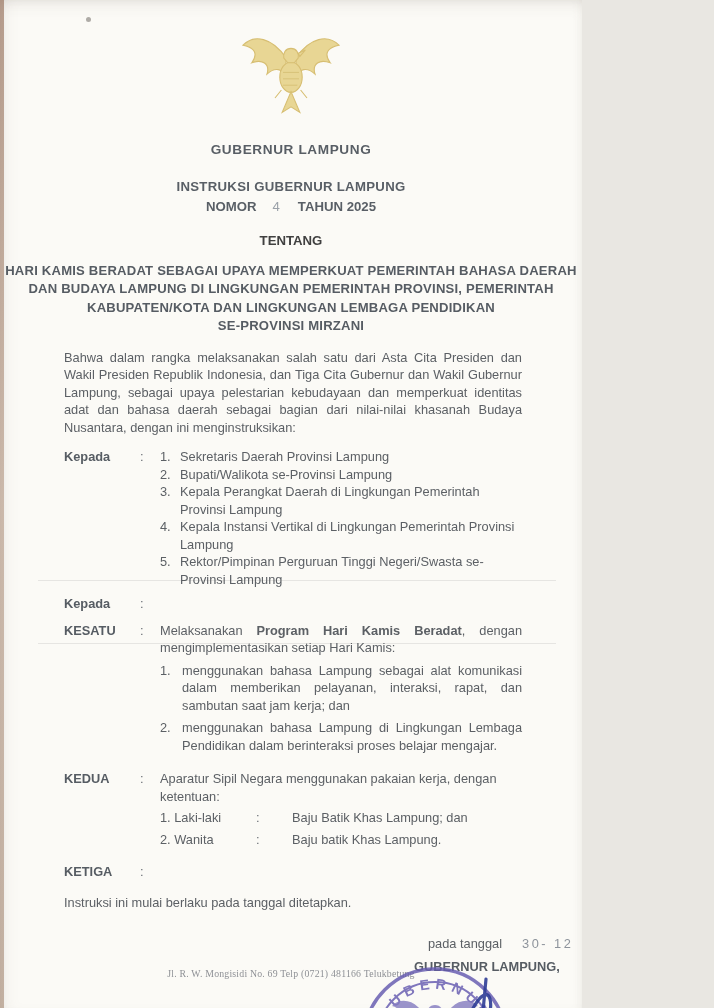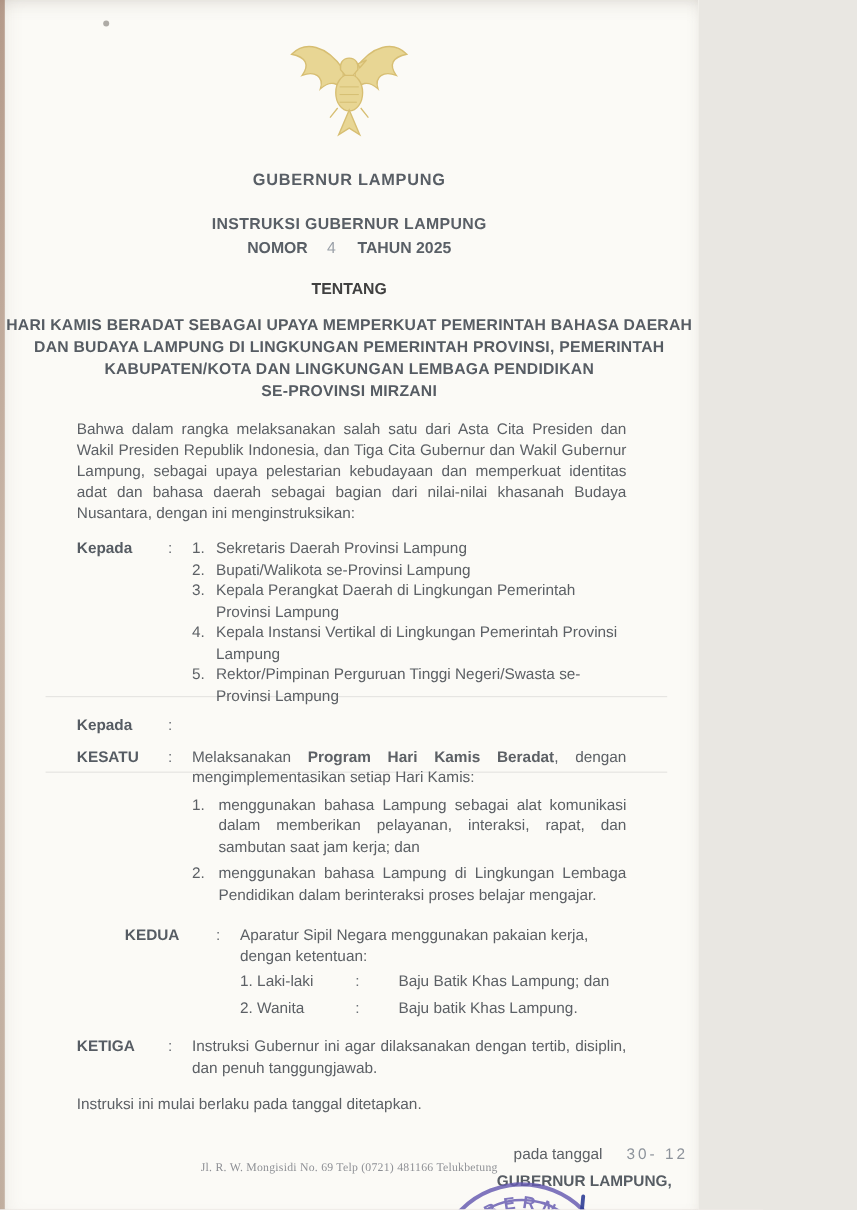--- a/index.html
+++ b/index.html
@@ -39,21 +39,21 @@
   .kepada-row{margin-top:12px;}
   .num-item{display:flex;}
   .num-item .num{flex:0 0 20px;}
   .num-item .txt{flex:1;}
   .untuk-row{margin-top:7px;}
   .kesatu-row{margin-top:9px;}
   .intro-just{text-align:justify;}
   .sub-item{display:flex;margin-top:5px;}
   .sub-item .num{flex:0 0 22px;}
   .sub-item .txt{flex:1;text-align:justify;}
-  .kedua-row{margin-top:16px;margin-left:40px;}
+  .kedua-row{margin-top:16px;}
   .kv{display:grid;grid-template-columns:96px 36px 1fr;margin-top:4px;}
   .ketiga-row{margin-top:15px;}
   .just{text-align:justify;}
   .closing{margin-top:13px;}
 
   .sig-area{position:relative;margin:24px 0 0 366px;width:310px;height:168px;}
   .sig-place{padding-left:62px;}
   .sig-date{padding-left:62px;margin-top:1px;}
   .sig-date .dval{color:#8d939b;letter-spacing:2.5px;margin-left:20px;}
   .sig-date .dyear{margin-left:30px;}
@@ -169,21 +169,20 @@
           <span><span>2.</span> <span>Wanita</span></span>
           <span class="colon">:</span>
           <span>Baju batik Khas Lampung.</span>
         </div>
       </div>
     </div>
 
     <div class="row ketiga-row">
       <span class="lbl">KETIGA</span>
       <span class="colon">:</span>
-      <div class="just">Instruksi Gubernur ini agar dilaksanakan dengan tertib, disiplin, dan penuh tanggungjawab.</div>
     </div>
 
     <p class="closing" style="margin:13px 0 0 0;">Instruksi ini mulai berlaku pada tanggal ditetapkan.</p>
   </div>
 
   <div class="sig-area">
     <div class="sig-date">
       <span>pada tanggal</span><span class="dval">30- 12</span><span class="dyear">2025</span>
     </div>
     <div class="sig-title">GUBERNUR LAMPUNG,</div>

